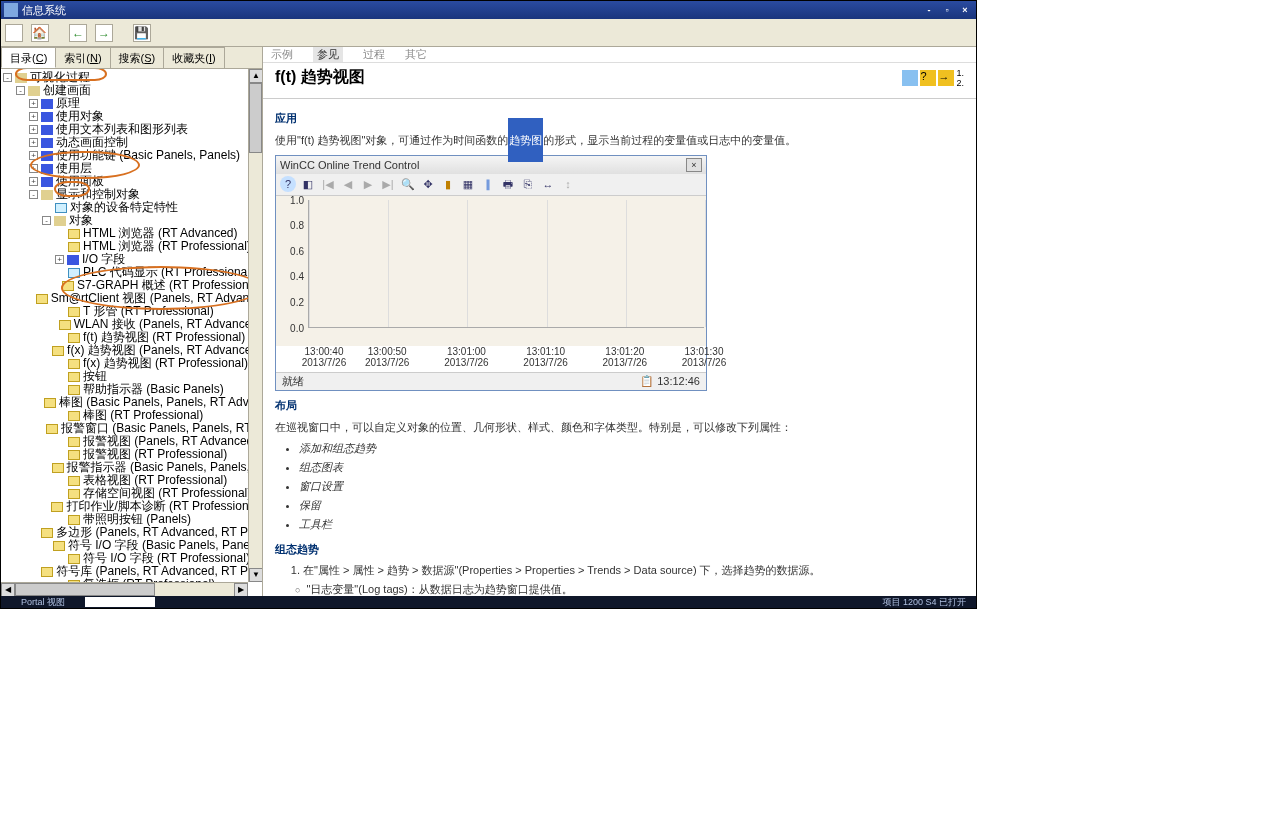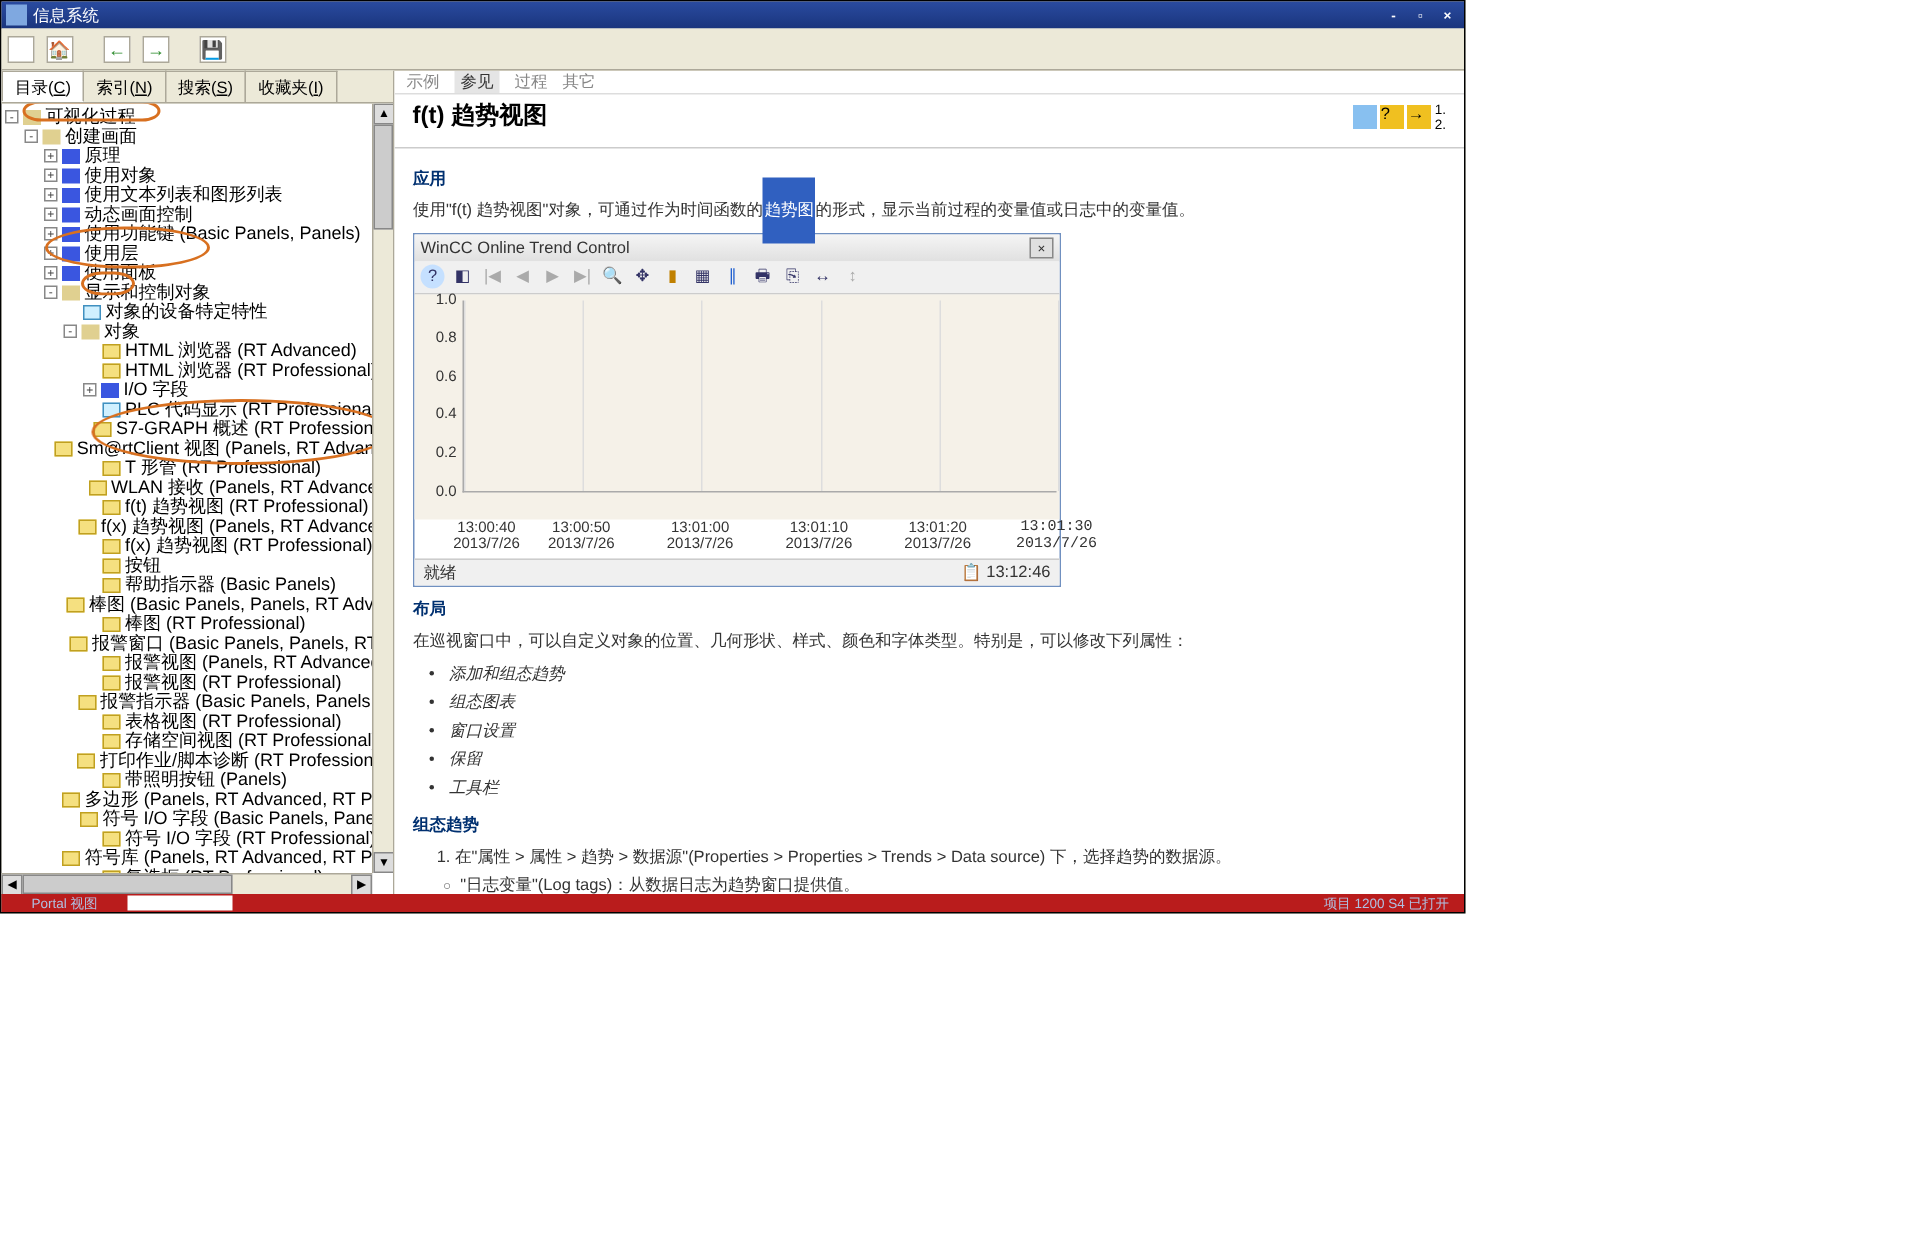--- a/index.html
+++ b/index.html
@@ -30,21 +30,21 @@
   .book { background: #3a56e0; }
   .page { background: #d0f0ff; border: 1px solid #4090c0; }
   .ylw { background: #f5e080; border: 1px solid #c0a020; }
   .tree-vscr { position: absolute; right: 0; top: 0; bottom: 14px; width: 14px; background: #ece9d8; border-left: 1px solid #aca899; }
   .tree-hscr { position: absolute; left: 0; right: 14px; bottom: 0; height: 14px; background: #ece9d8; border-top: 1px solid #aca899; }
   .scr-arrow { position: absolute; width: 14px; height: 14px; background: #ddd; border: 1px solid #888; font-size: 8px; text-align: center; line-height: 12px; }
   .scr-thumb { background: #ccc; border: 1px solid #888; position: absolute; }
   .mark { position: absolute; border: 2px solid #d87020; border-radius: 14px / 8px; pointer-events: none; }
 
   .right { flex: 1; display: flex; flex-direction: column; background: #fff; overflow: hidden; position: relative; }
-  .topnav { height: 16px; border-bottom: 1px solid #ddd; display: flex; align-items: center; gap: 10px; padding: 0 8px; font-size: 11px; color: #888; }
+  .topnav { height: 16px; border-bottom: 1px solid #ddd; display: flex; align-items: center; gap: 20px; padding: 0 8px; font-size: 11px; color: #888; }
   .topnav .active { color: #333; background: #e5e5e5; padding: 0 4px; }
   .header-row { display: flex; align-items: center; padding: 4px 12px 10px; border-bottom: 1px solid #ccc; }
   .page-title { font-size: 16px; font-weight: bold; }
   .header-icons { margin-left: auto; display: flex; align-items: center; gap: 2px; }
   .hic { width: 16px; height: 16px; }
   .content { flex: 1; overflow-y: scroll; padding: 8px 12px; font-size: 11px; color: #333; }
   .content h3 { color: #003070; font-size: 11px; font-weight: bold; margin: 4px 0 6px; }
   .content p { margin-bottom: 6px; line-height: 1.5; }
   .hl { background: #3060c0; color: #fff; padding: 16px 1px; }
   .chart-win { border: 1px solid #7090c0; margin: 6px 0 7px; width: 432px; }
@@ -62,21 +62,21 @@
   .chart-xl { position: absolute; font-size: 10px; color: #333; transform: translateX(-50%); text-align: center; line-height: 1.1; }
   .chart-status { height: 18px; background: #f0f0f0; border-top: 1px solid #ccc; display: flex; align-items: center; padding: 0 6px; font-size: 11px; }
   .chart-status .flex { flex: 1; }
   ul.bullets { list-style: disc; margin: 4px 0 10px 24px; font-style: italic; }
   ul.bullets li { margin-bottom: 4px; }
   ol.num { list-style: decimal; margin-left: 28px; }
   ol.num li { margin-bottom: 4px; }
   .sub { margin-left: 20px; }
   .sub .subitem { margin-bottom: 6px; }
   .sub .circ::before { content: "○"; color: #666; margin-right: 6px; font-size: 9px; }
-  .footer { height: 12px; background: #b91c1c; color: #b0c0e0; font-size: 9px; display: flex; align-items: center; }
+  .footer { height: 12px; background: #0f172a; color: #b0c0e0; font-size: 9px; display: flex; align-items: center; }
   .footer .left-f { margin-left: 20px; }
   .footer .drop { width: 70px; height: 10px; background: #fff; margin-left: 20px; }
   .footer .right-f { margin-left: auto; margin-right: 10px; }
 </style>
 </head>
 <body>
 <div class="outer">
 <div class="app">
 
   <div class="titlebar">
@@ -535,21 +535,21 @@
                   <div class="vgrid" style="left: 316.8px;"></div>
                   <div class="vgrid" style="left: 396px;"></div>
                 </div>
           </div>
           <div class="chart-xaxis" id="xaxis" style="position:relative;left:32px;height:26px;width:396px;">
                 <div class="chart-xl" style="left: 16px;">13:00:40<br>2013/7/26</div>
                 <div class="chart-xl" style="left: 79.2px;">13:00:50<br>2013/7/26</div>
                 <div class="chart-xl" style="left: 158.4px;">13:01:00<br>2013/7/26</div>
                 <div class="chart-xl" style="left: 237.6px;">13:01:10<br>2013/7/26</div>
                 <div class="chart-xl" style="left: 316.8px;">13:01:20<br>2013/7/26</div>
-                <div class="chart-xl" style="left: 396px; font-family: Liberation Mono, monospace;">13:01:30<br>2013/7/26</div>
+                <div class="chart-xl" style="left: 396px;">13:01:30<br>2013/7/26</div>
               </div>
           <div class="chart-status">
             <span>就绪</span>
             <div class="flex"></div>
             <span>📋</span>&nbsp;
             <span>13:12:46</span>
           </div>
         </div>
 
         <h3>布局</h3>

